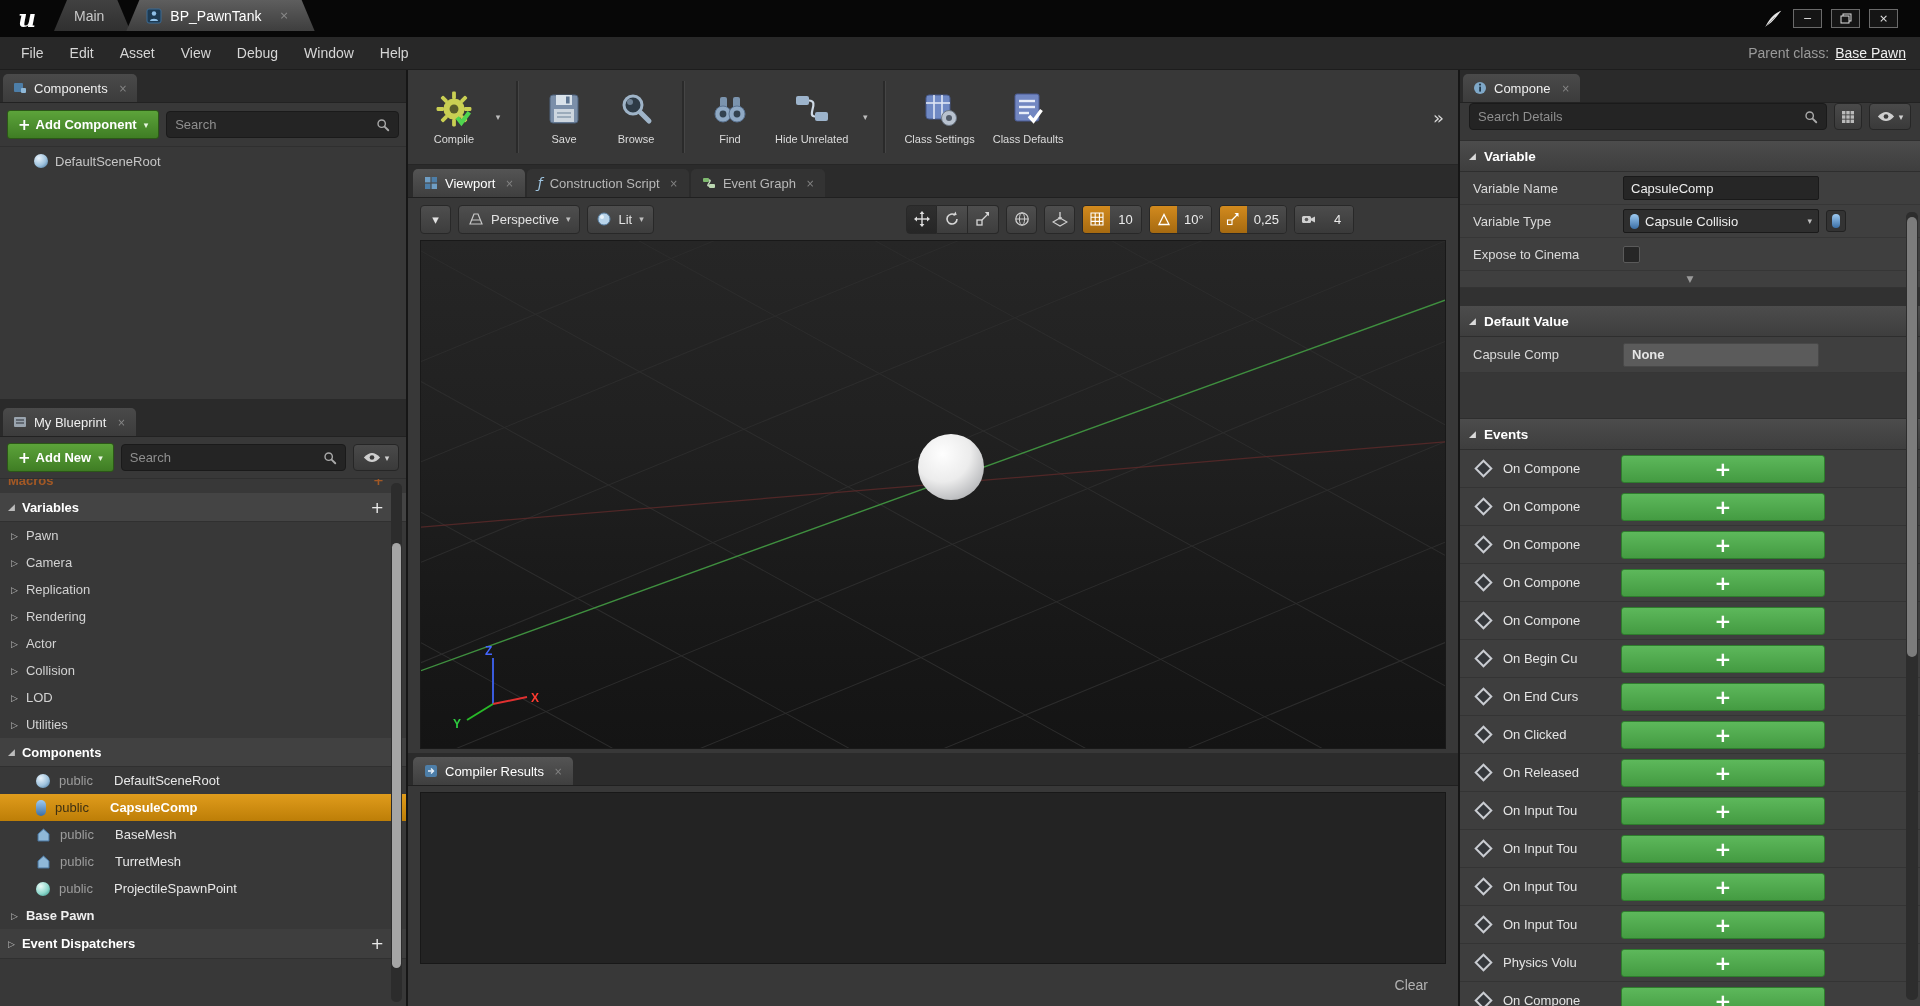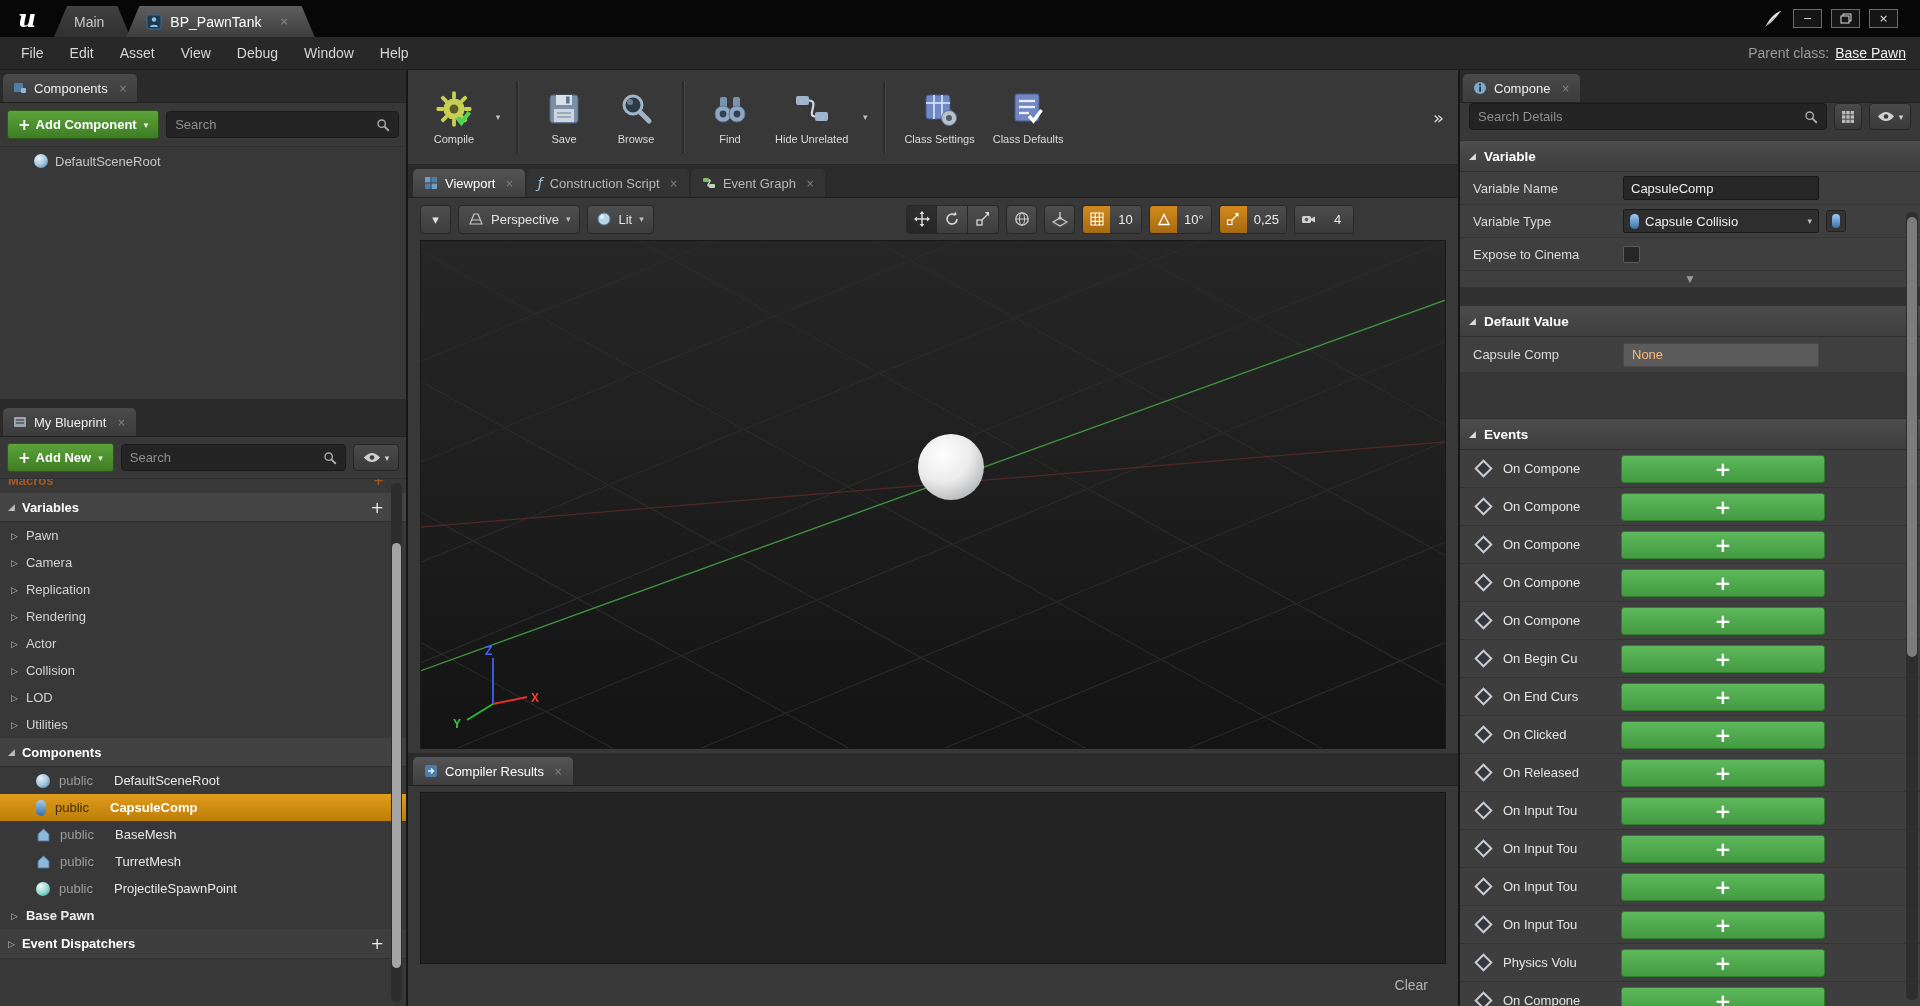--- a/index.html
+++ b/index.html
@@ -5,21 +5,21 @@
   * { margin:0; padding:0; box-sizing:border-box; }
   html,body { width:1920px; height:1006px; overflow:hidden; background:#141414;
     font-family:"Liberation Sans",sans-serif; color:#cccccc; }
   .glyph { font-family:"DejaVu Sans",sans-serif; }
   #app { position:relative; width:1920px; height:1006px; display:flex; flex-direction:column; }
 
   
   .titlebar { height:37px; background:#070707; display:flex; align-items:stretch; flex:none; }
   .ue-logo { width:54px; display:flex; align-items:center; justify-content:center;
     color:#fff; font:italic 700 25px "DejaVu Serif",serif; }
-  .wtab { margin-top:6px; height:31px; display:flex; align-items:center; gap:8px; font-size:14px;
+  .wtab { height:31px; display:flex; align-items:center; gap:8px; font-size:14px;
     padding:0 26px 0 20px; color:#c8c8c8; background:linear-gradient(#414141,#303030);
     clip-path:polygon(13px 0,calc(100% - 13px) 0,100% 100%,0 100%); }
   .wtab.active { background:linear-gradient(#5e5e5e,#3e3e3e); color:#fff; margin-left:-4px; }
   .wtab .x { font-size:11px; color:#8a8a8a; margin-left:10px; }
   .win-right { margin-left:auto; display:flex; align-items:center; gap:9px; padding-right:22px; }
   .winbtn { width:29px; height:19px; background:#151515; border:1px solid #6a6a6a; color:#e2e2e2;
     display:flex; align-items:center; justify-content:center; font-size:11px; line-height:1; }
 
   
   .menubar { height:33px; background:#282828; display:flex; align-items:center; padding-left:8px;
@@ -169,21 +169,21 @@
     overflow:hidden; white-space:nowrap; }
   .drop .caret { margin-left:auto; font-size:9px; color:#bdbdbd; }
   .minibtn { width:20px; height:22px; background:#333; border:1px solid #222; border-radius:3px;
     display:flex; align-items:center; justify-content:center; }
   .checkbox { width:17px; height:17px; background:#262626; border:1px solid #5a5a5a; border-radius:2px; }
   .expander { height:17px; background:#3f3f3f; border-bottom:1px solid #333; display:flex;
     align-items:center; justify-content:center; color:#9a9a9a; font-size:9px; flex:none; }
   .gap1 { height:18px; background:#313131; flex:none; }
   .gap2 { height:46px; background:#373737; flex:none; border-bottom:1px solid #2e2e2e; }
   .nonefield { width:196px; height:24px; background:#5b5b5b; border:1px solid #484848;
-    border-radius:2px; display:flex; align-items:center; padding:0 8px; color:#fdba74; font-size:13px; }
+    border-radius:2px; display:flex; align-items:center; padding:0 8px; color:#e5e5e5; font-size:13px;font-weight:bold; }
   .evrow { height:38px; display:flex; align-items:center; padding-left:14px; background:#3e3e3e;
     border-bottom:1px solid #343434; flex:none; }
   .diamond { width:13px; height:13px; border:2px solid #c9ccd1; background:#34373b;
     transform:rotate(45deg); flex:none; margin:0 3px; }
   .evlabel { width:118px; margin-left:10px; overflow:hidden; white-space:nowrap; color:#e4e4e4;
     font-size:13px; flex:none; }
   .evbtn { width:204px; height:28px; background:linear-gradient(#5db85b,#449b42);
     border:1px solid #2e7d2d; border-radius:3px; color:#fff; display:flex; align-items:center;
     justify-content:center; font-size:20px; font-weight:bold; line-height:1; flex:none; }
   .dscroll { position:absolute; right:2px; top:142px; bottom:6px; width:12px; background:#2d2d2d;

